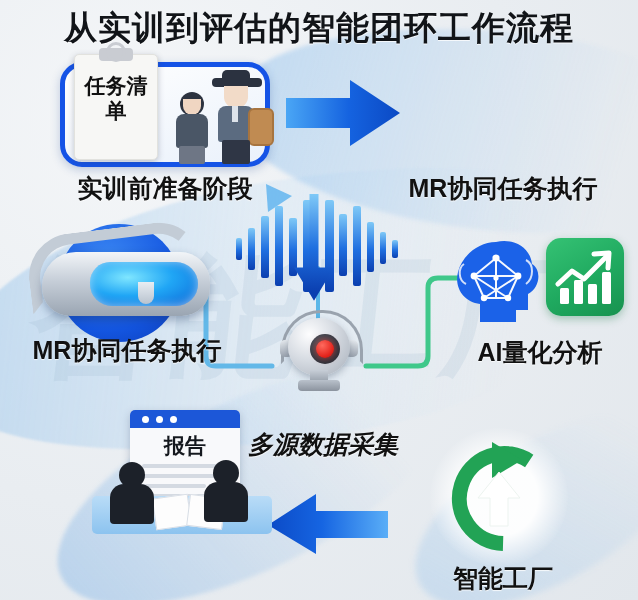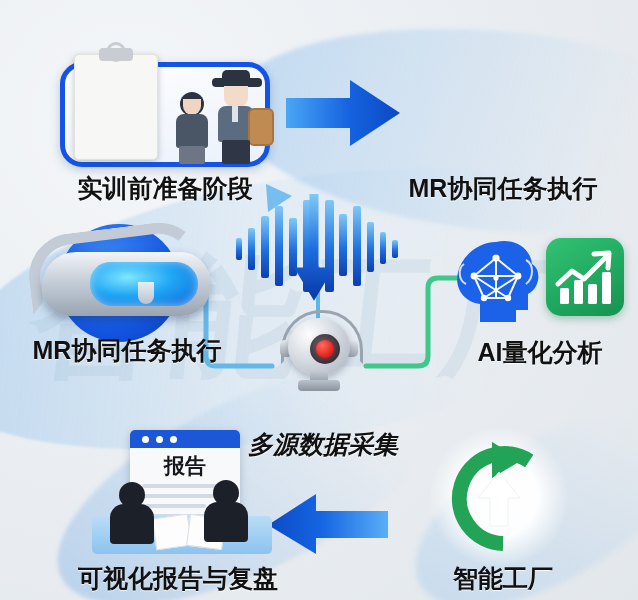--- a/index.html
+++ b/index.html
@@ -211,21 +211,21 @@
   .cam-base{
     position:absolute;left:16px;top:62px;width:42px;height:11px;border-radius:4px;
     background:linear-gradient(180deg,#b9c1cb,#8b939e);
   }
   .cam-ring{
     position:absolute;left:-1px;top:-8px;width:76px;height:48px;
     border:3px solid #9aa3ae;border-bottom-color:transparent;
     border-radius:40px 40px 0 0;
   }
   
-  #node6{position:absolute;left:92px;top:430px;width:180px;height:130px;}
+  #node6{position:absolute;left:92px;top:410px;width:180px;height:130px;}
   .rep-window{
     position:absolute;left:38px;top:0;width:110px;height:102px;
     background:#f8f9fb;border-radius:5px;
     box-shadow:0 3px 9px rgba(40,60,100,.26);overflow:hidden;
   }
   .rep-bar{
     position:absolute;left:0;top:0;width:110px;height:18px;background:#1c57d8;
   }
   .rep-dot{position:absolute;top:6px;width:7px;height:7px;border-radius:50%;background:#fff;}
   .rep-title{
@@ -267,20 +267,21 @@
 <body>
 
 <div id="stage">
 
   <div class="bg-swoosh sw1"></div>
   <div class="bg-swoosh sw2"></div>
   <div class="bg-swoosh sw3"></div>
   <div class="bg-swoosh sw4"></div>
   <div class="watermark">智能工厂</div>
 
+  <div class="title">从实训到评估的智能团环工作流程</div>
 
   <svg class="arrow-svg" style="left:0;top:0;width:638px;height:600px;">
 
     <path d="M150,286 L196,286 Q206,286 206,296 L206,356 Q206,366 216,366 L272,366" stroke="#63b8e8" stroke-width="5" fill="none" stroke-linecap="round"></path>
 
     <path d="M366,366 L418,366 Q428,366 428,356 L428,288 Q428,278 438,278 L486,278" stroke="#3fc88a" stroke-width="5" fill="none" stroke-linecap="round"></path>
 
     <path d="M318,268 L318,320" stroke="#5bb7e8" stroke-width="4" fill="none" stroke-linecap="round"></path>
   </svg>
 
@@ -308,20 +309,21 @@
 
   <svg class="arrow-svg" style="left:262px;top:182px;width:34px;height:34px;">
     <path d="M4,2 L30,14 L6,30 Z" fill="#63b5ee" opacity=".85"></path>
   </svg>
 
   <div id="node1">
     <div class="card-frame"></div>
     <div class="clipboard">
       <div class="clip-top"></div>
       <div class="clip-ring"></div>
+      <div class="clip-text">任务清单</div>
     </div>
     <div class="person child">
       <div class="p-head"></div>
         <div class="p-face"></div>
       <div class="p-body"></div>
         <div class="p-legs"></div>
     </div>
     <div class="person adult">
       <div class="hat-top"></div>
         <div class="hat"></div>
@@ -436,21 +438,20 @@
     <div class="paper paper-r"></div>
     <div class="sil sil-l">
       <div class="s-head"></div>
         <div class="s-body"></div>
     </div>
     <div class="sil sil-r">
       <div class="s-head"></div>
         <div class="s-body"></div>
     </div>
   </div>
-  <div class="node-label" style="left:28px;top:562px;width:300px;">可视化报告与复盘</div>
 
   <div id="node7">
     <div class="iter-glow"></div>
     <svg viewBox="0 0 118 118" style="position:absolute;left:0;top:0;width:118px;height:118px;">
       <path d="M59,12 A45,45 0 1 0 92,92" stroke="#22a355" stroke-width="15" fill="none" stroke-linecap="butt" transform="rotate(40 59 59)"></path>
       <path d="M52,4 L82,22 L52,40 Z" fill="#22a355"></path>
       <path d="M59,34 L80,60 L68,60 L68,88 L50,88 L50,60 L38,60 Z" fill="#ffffff" stroke="#ecf3ef" stroke-width="1"></path>
     </svg>
   </div>
   <div class="node-label" style="left:408px;top:562px;width:190px;">智能工厂</div>

